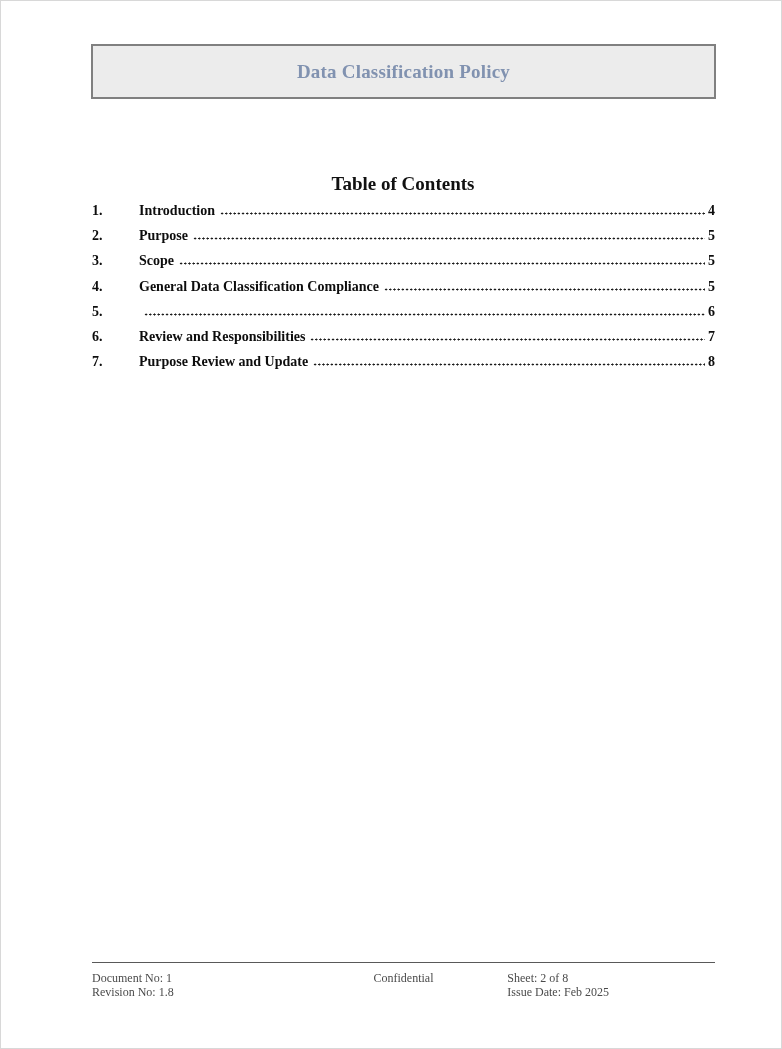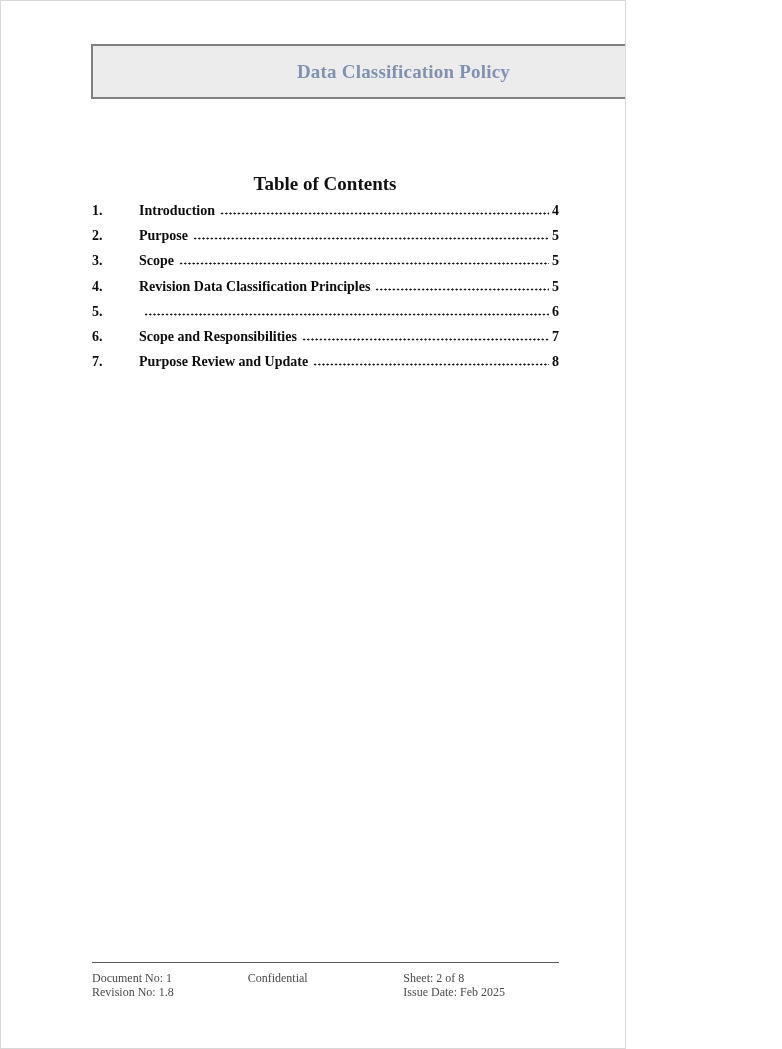--- a/index.html
+++ b/index.html
@@ -3,21 +3,21 @@
 <meta charset="utf-8">
 <style>
   html, body {
     margin: 0;
     padding: 0;
     background: #ffffff;
     font-family: "Liberation Serif", "DejaVu Serif", serif;
   }
   .page {
     position: relative;
-    width: 626px;
+    width: 782px;
     height: 1049px;
     box-sizing: border-box;
     background: #ffffff;
     border: 1px solid #d8d8d8;
     overflow: hidden;
   }
   
   .header-box {
     position: absolute;
     left: 90px;
@@ -91,21 +91,21 @@
     right: 66px;
     top: 961px;
     border-top: 1px solid #595959;
     padding-top: 9px;
     display: flex;
     font-size: 12px;
     line-height: 13.5px;
     color: #4a4a4a;
   }
   .footer-col { flex: 1 1 0; }
-  .footer-center { }
+  .footer-center { text-align: center; }
   .footer-right { }
 </style>
 </head>
 <body>
 
 <div class="page">
 
   <div class="header-box">
     <span class="header-title">Data Classification Policy</span>
   </div>
@@ -130,34 +130,34 @@
 
     <div class="toc-row">
       <span class="toc-num">3.</span>
       <span class="toc-label">Scope</span>
       <span class="toc-leader"></span>
       <span class="toc-page">5</span>
     </div>
 
     <div class="toc-row">
       <span class="toc-num">4.</span>
-      <span class="toc-label">Revision Data Classification Principles</span>
+      <span class="toc-label">General Data Classification Compliance</span>
       <span class="toc-leader"></span>
       <span class="toc-page">5</span>
     </div>
 
     <div class="toc-row">
       <span class="toc-num">5.</span>
       <span class="toc-leader"></span>
       <span class="toc-page">6</span>
     </div>
 
     <div class="toc-row">
       <span class="toc-num">6.</span>
-      <span class="toc-label">Scope and Responsibilities</span>
+      <span class="toc-label">Review and Responsibilities</span>
       <span class="toc-leader"></span>
       <span class="toc-page">7</span>
     </div>
 
     <div class="toc-row">
       <span class="toc-num">7.</span>
       <span class="toc-label">Purpose Review and Update</span>
       <span class="toc-leader"></span>
       <span class="toc-page">8</span>
     </div>

